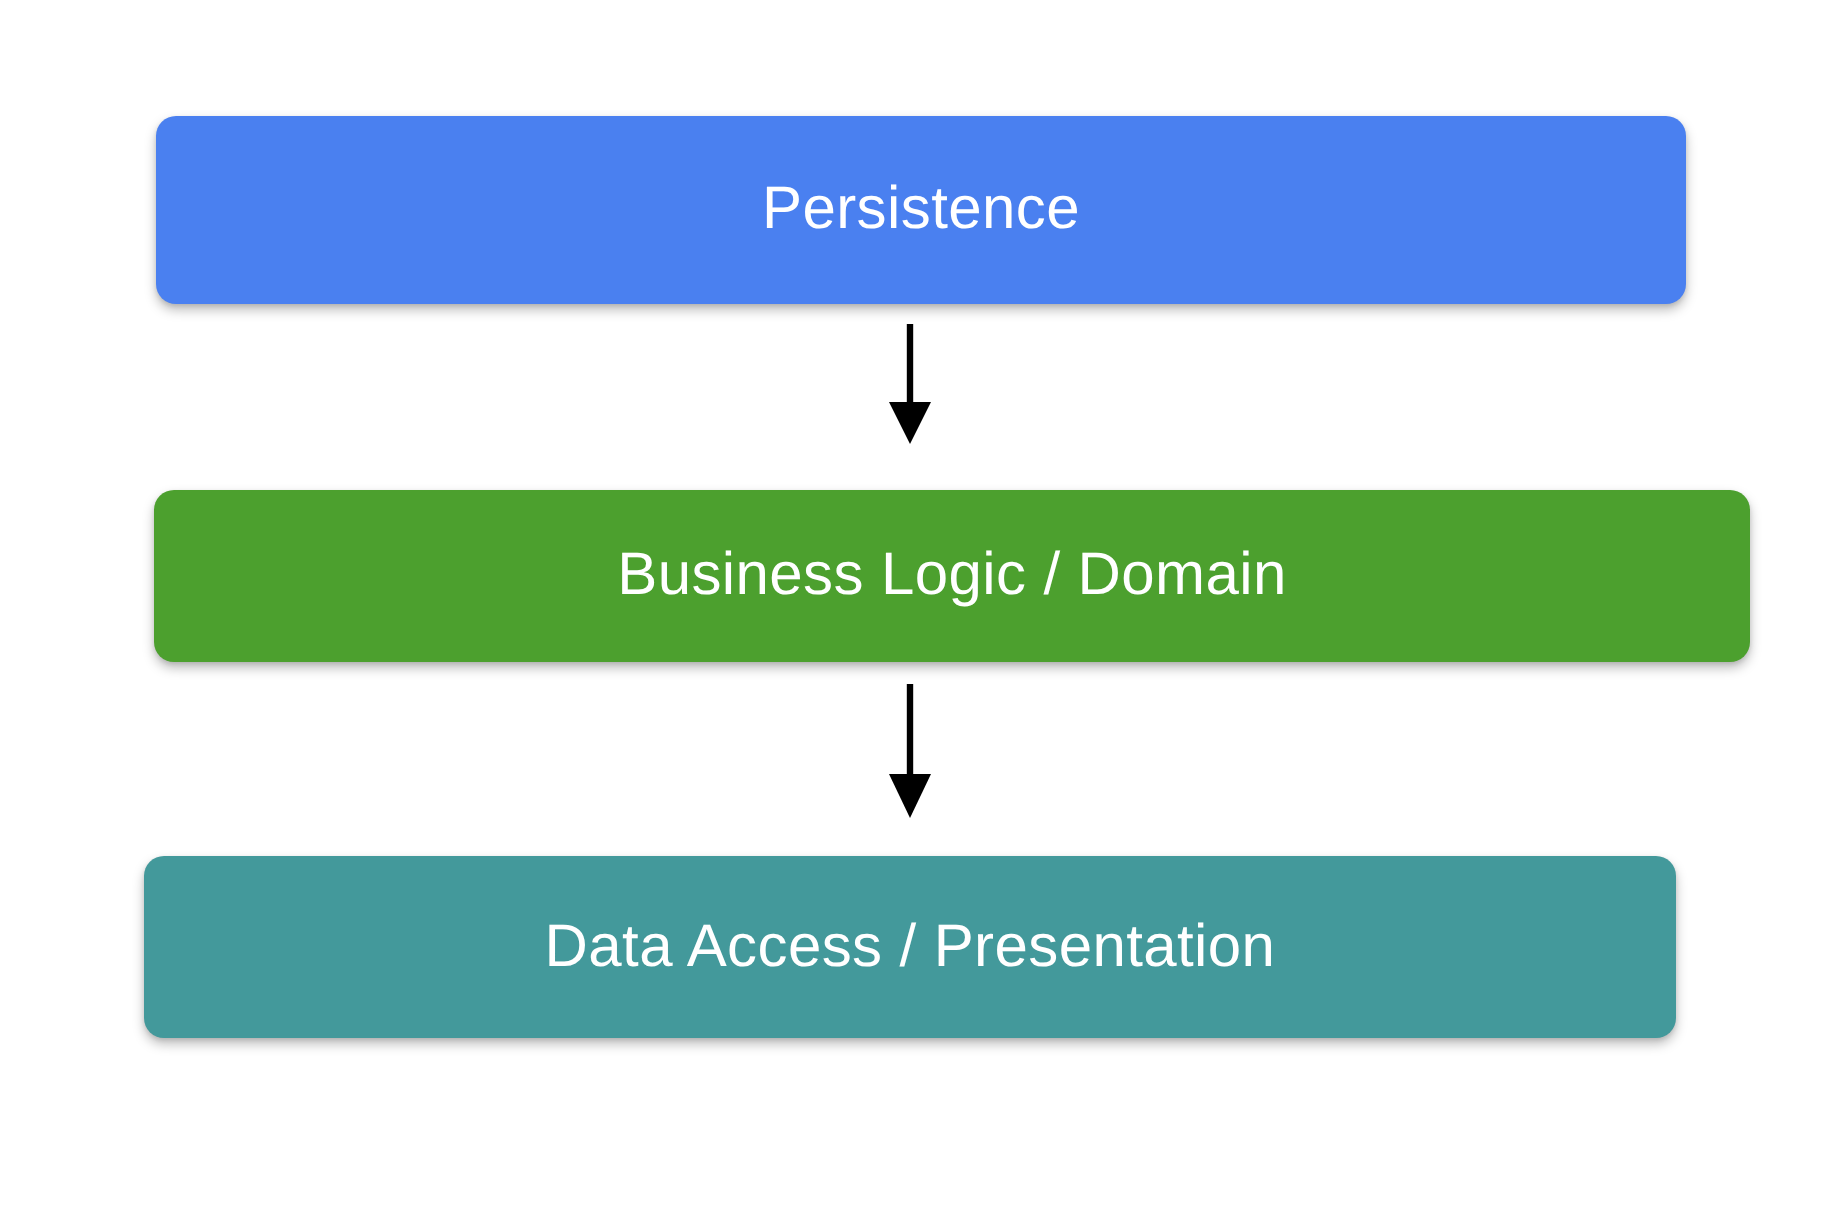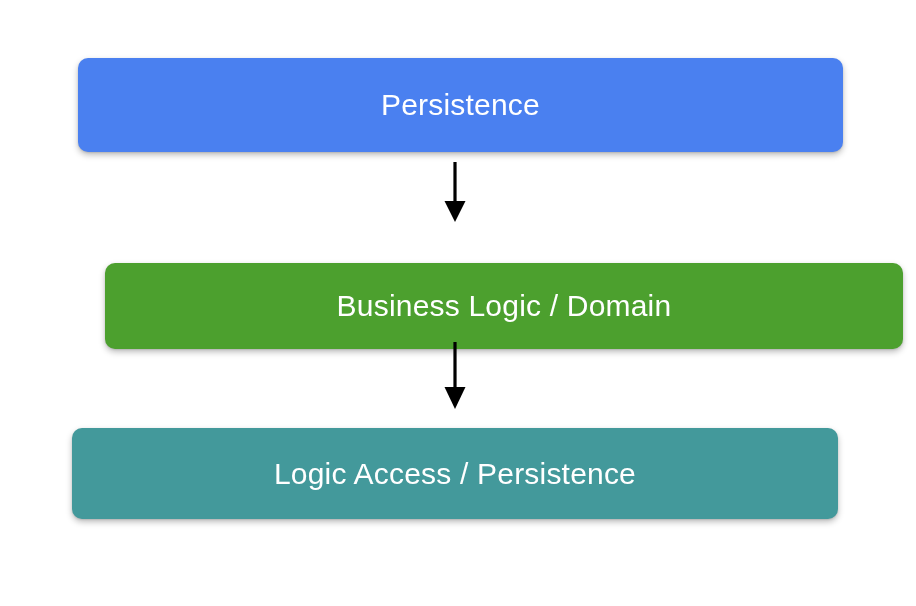--- a/index.html
+++ b/index.html
@@ -39,25 +39,24 @@
   }
   #box-presentation {
     left: 78px;
     top: 58px;
     width: 765px;
     height: 94px;
     background: #4a80f0;
   }
   #box-business-logic {
     left: 77px;
-    top: 263px;
+    top: 245px;
     width: 798px;
     height: 86px;
     background: #4ca02e;
-    margin-left: 28px;
   }
   #box-data-access {
     left: 72px;
     top: 428px;
     width: 766px;
     height: 91px;
     background: #43999b;
   }
   .flow-arrow {
     position: absolute;
@@ -100,16 +99,16 @@
   </div>
 
   <div class="flow-arrow" id="arrow-business-to-data">
     <svg viewBox="0 0 60 72" preserveAspectRatio="none">
       <line x1="30" y1="2" x2="30" y2="52" stroke="#000000" stroke-width="3.2"></line>
       <polygon points="30,69 19.5,47 40.5,47" fill="#000000"></polygon>
     </svg>
   </div>
 
   <div class="layer-box" id="box-data-access">
-    <span class="layer-label">Logic Access / Persistence</span>
+    <span class="layer-label">Data Access / Presentation</span>
   </div>
 
 </div>
 
 </body></html>

